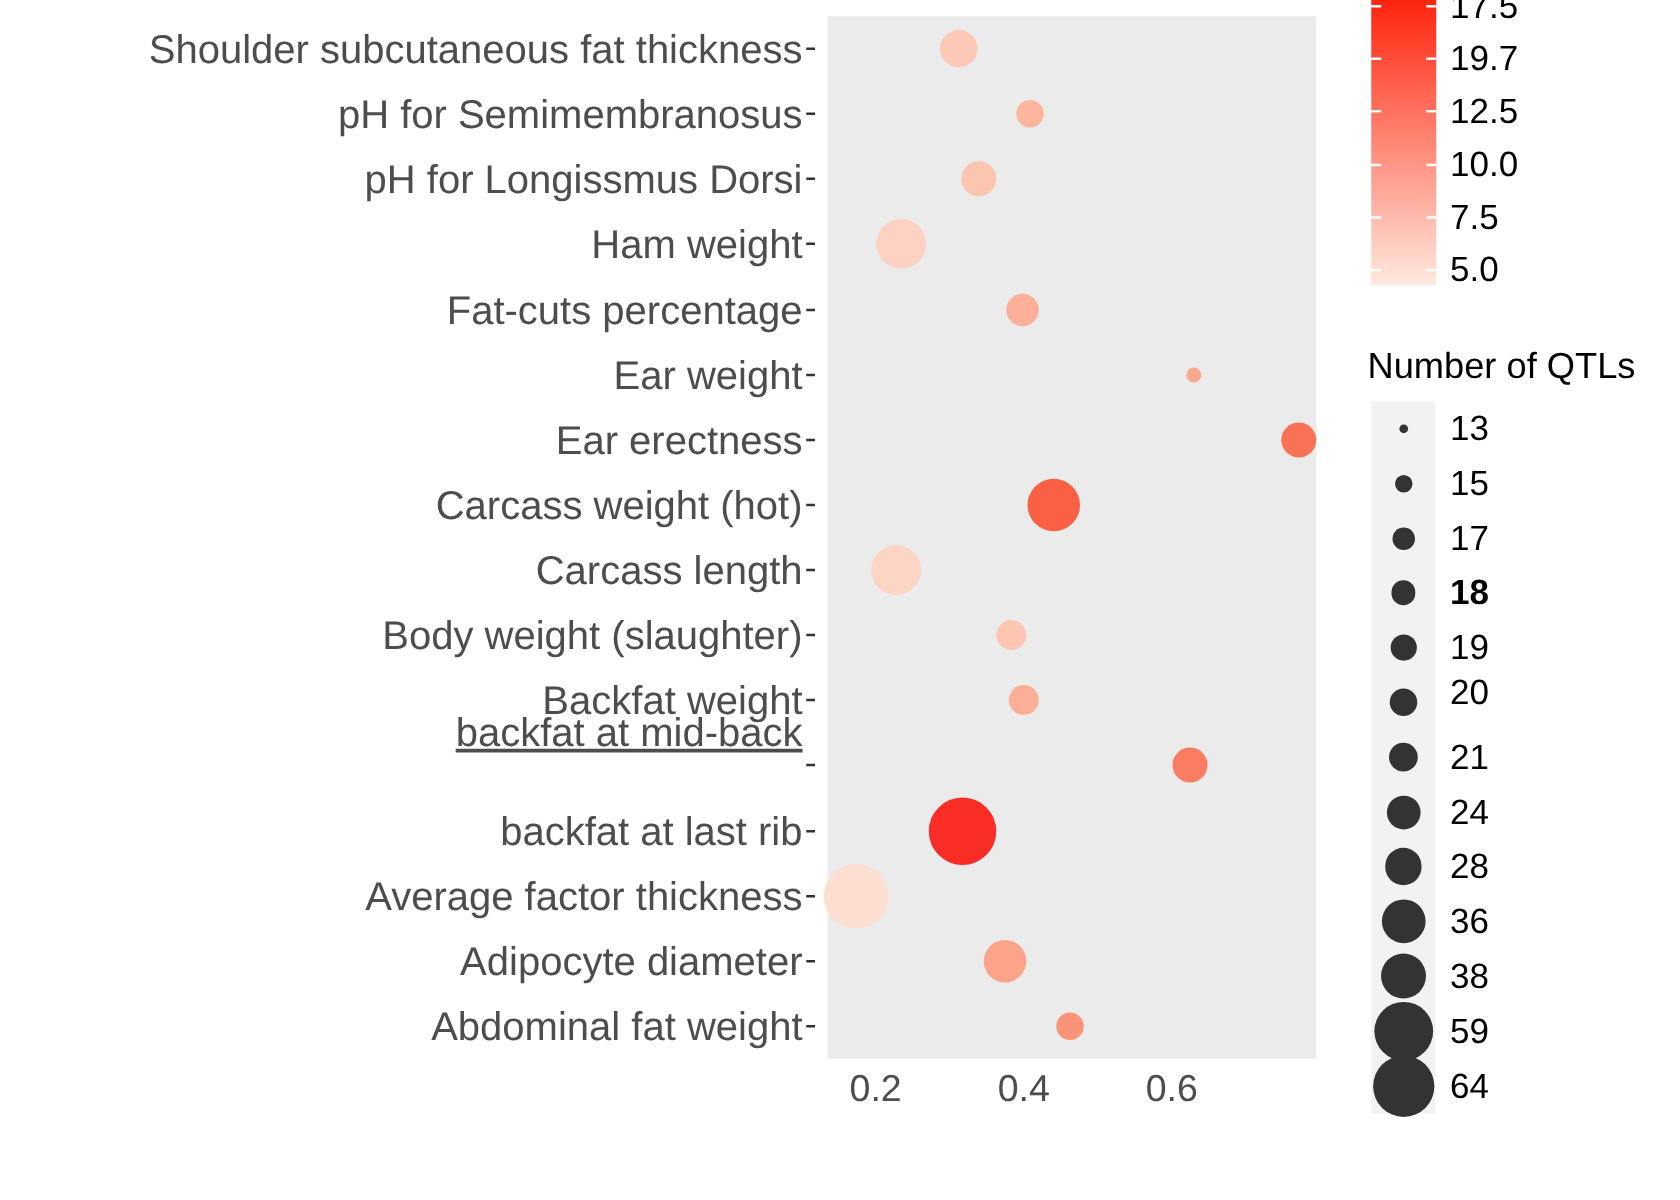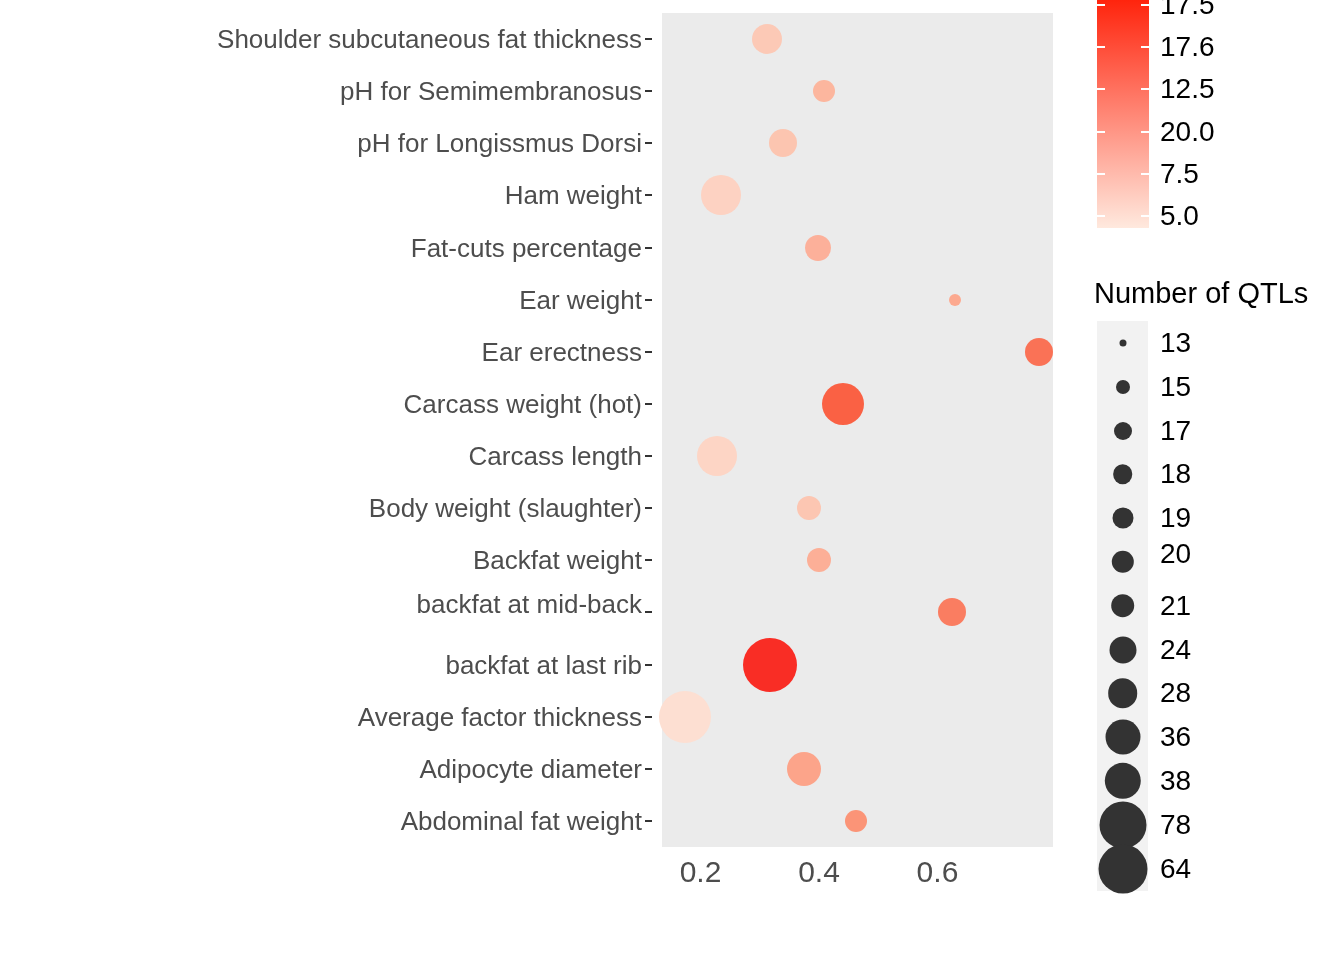--- a/index.html
+++ b/index.html
@@ -40,21 +40,21 @@
     width: 652px;
     height: 834px;
   }
   .y-tick-label {
     position: absolute;
     right: 10px;
     transform: translateY(-50%);
     text-align: right;
     white-space: nowrap;
     color: #4d4d4d;
-    font-size: 26px;
+    font-size: 32px;
     line-height: 30px;
   }
   .y-tick-mark {
     position: absolute;
     right: 0px;
     width: 7px;
     height: 2px;
     background: #333333;
     transform: translateY(-50%);
   }
@@ -150,21 +150,21 @@
 
   <div id="y-axis-labels">
       <div class="y-tick-label" style="top: 807.938px;">Abdominal fat weight</div>
       <div class="y-tick-mark" style="top: 807.938px;"></div>
       <div class="y-tick-label" style="top: 755.812px;">Adipocyte diameter</div>
       <div class="y-tick-mark" style="top: 755.812px;"></div>
       <div class="y-tick-label" style="top: 703.688px;">Average factor thickness</div>
       <div class="y-tick-mark" style="top: 703.688px;"></div>
       <div class="y-tick-label" style="top: 651.562px;">backfat at last rib</div>
       <div class="y-tick-mark" style="top: 651.562px;"></div>
-      <div class="y-tick-label" style="top: 591px;">backfat at mid-back</div>
+      <div class="y-tick-label" style="top: 573px; text-decoration: underline;">backfat at mid-back</div>
       <div class="y-tick-mark" style="top: 599.438px;"></div>
       <div class="y-tick-label" style="top: 547.312px;">Backfat weight</div>
       <div class="y-tick-mark" style="top: 547.312px;"></div>
       <div class="y-tick-label" style="top: 495.188px;">Body weight (slaughter)</div>
       <div class="y-tick-mark" style="top: 495.188px;"></div>
       <div class="y-tick-label" style="top: 443.062px;">Carcass length</div>
       <div class="y-tick-mark" style="top: 443.062px;"></div>
       <div class="y-tick-label" style="top: 390.938px;">Carcass weight (hot)</div>
       <div class="y-tick-mark" style="top: 390.938px;"></div>
       <div class="y-tick-label" style="top: 338.812px;">Ear erectness</div>
@@ -219,23 +219,23 @@
       <div class="color-tick right" style="top: 103.231px;"></div>
       <div class="color-tick left" style="top: 145.538px;"></div>
       <div class="color-tick right" style="top: 145.538px;"></div>
       <div class="color-tick left" style="top: 187.846px;"></div>
       <div class="color-tick right" style="top: 187.846px;"></div>
       <div class="color-tick left" style="top: 230.154px;"></div>
       <div class="color-tick right" style="top: 230.154px;"></div>
     </div>
   <div id="color-legend-labels">
       <div class="color-legend-label" style="top: 4.61538px;">17.5</div>
-      <div class="color-legend-label" style="top: 46.9231px;">17.6</div>
+      <div class="color-legend-label" style="top: 46.9231px;">19.7</div>
       <div class="color-legend-label" style="top: 89.2308px;">12.5</div>
-      <div class="color-legend-label" style="top: 131.538px;">20.0</div>
+      <div class="color-legend-label" style="top: 131.538px;">10.0</div>
       <div class="color-legend-label" style="top: 173.846px;">7.5</div>
       <div class="color-legend-label" style="top: 216.154px;">5.0</div>
     </div>
 
   <div id="size-legend-title">Number of QTLs</div>
   <div id="size-legend-keys">
       <div class="size-key-dot" style="top: 22px; width: 7px; height: 7px; background: rgb(51, 51, 51);"></div>
       <div class="size-key-dot" style="top: 65.8px; width: 14px; height: 14px; background: rgb(51, 51, 51);"></div>
       <div class="size-key-dot" style="top: 109.6px; width: 18px; height: 18px; background: rgb(51, 51, 51);"></div>
       <div class="size-key-dot" style="top: 153.4px; width: 19.6px; height: 19.6px; background: rgb(51, 51, 51);"></div>
@@ -246,25 +246,25 @@
       <div class="size-key-dot" style="top: 372.4px; width: 29.6px; height: 29.6px; background: rgb(51, 51, 51);"></div>
       <div class="size-key-dot" style="top: 416.2px; width: 35px; height: 35px; background: rgb(51, 51, 51);"></div>
       <div class="size-key-dot" style="top: 460px; width: 36.4px; height: 36.4px; background: rgb(51, 51, 51);"></div>
       <div class="size-key-dot" style="top: 503.8px; width: 47px; height: 47px; background: rgb(51, 51, 51);"></div>
       <div class="size-key-dot" style="top: 547.6px; width: 49px; height: 49px; background: rgb(51, 51, 51);"></div>
     </div>
   <div id="size-legend-labels">
       <div class="size-legend-label" style="top: 343px;">13</div>
       <div class="size-legend-label" style="top: 386.8px;">15</div>
       <div class="size-legend-label" style="top: 430.6px;">17</div>
-      <div class="size-legend-label" style="top: 474.4px;">18</div>
+      <div class="size-legend-label" style="top: 474.4px; font-weight: bold;">18</div>
       <div class="size-legend-label" style="top: 518.2px;">19</div>
       <div class="size-legend-label" style="top: 554px;">20</div>
       <div class="size-legend-label" style="top: 605.8px;">21</div>
       <div class="size-legend-label" style="top: 649.6px;">24</div>
       <div class="size-legend-label" style="top: 693.4px;">28</div>
       <div class="size-legend-label" style="top: 737.2px;">36</div>
       <div class="size-legend-label" style="top: 781px;">38</div>
-      <div class="size-legend-label" style="top: 824.8px;">78</div>
+      <div class="size-legend-label" style="top: 824.8px;">59</div>
       <div class="size-legend-label" style="top: 868.6px;">64</div>
     </div>
 
 </div>
 
 </body></html>

